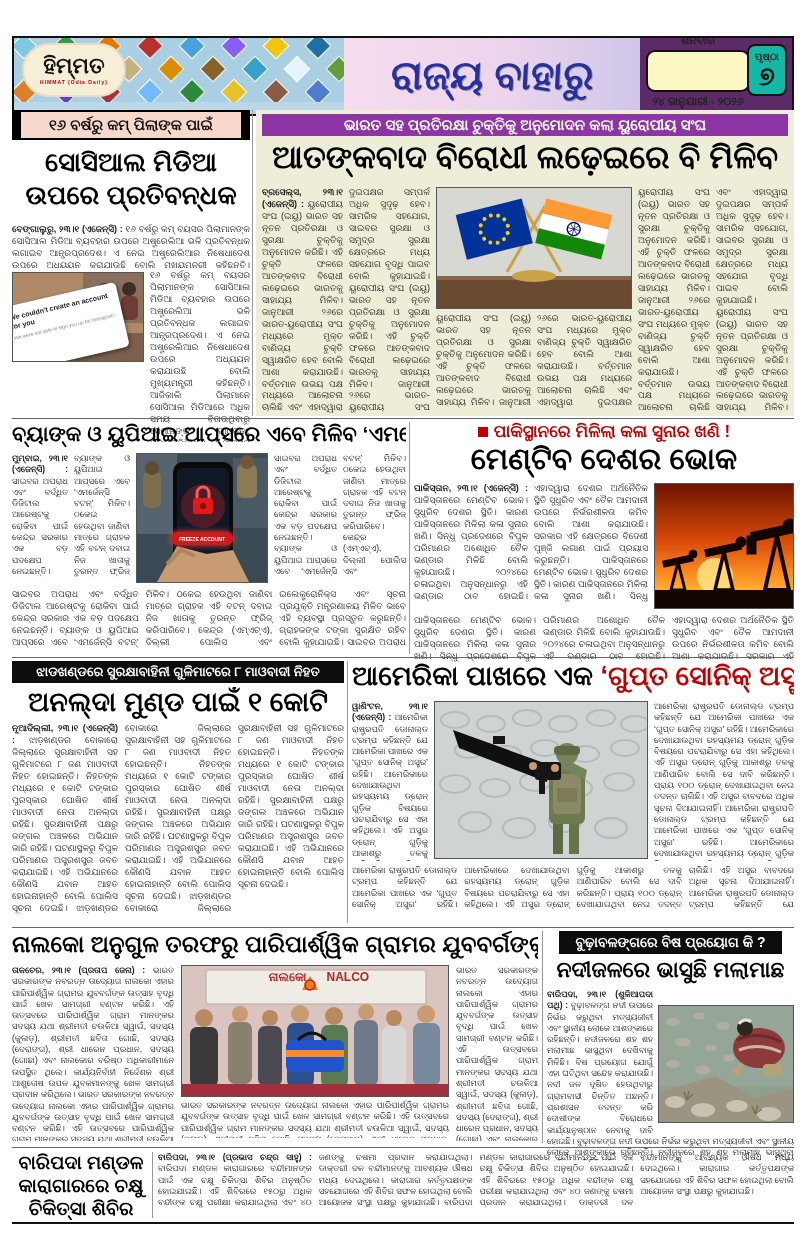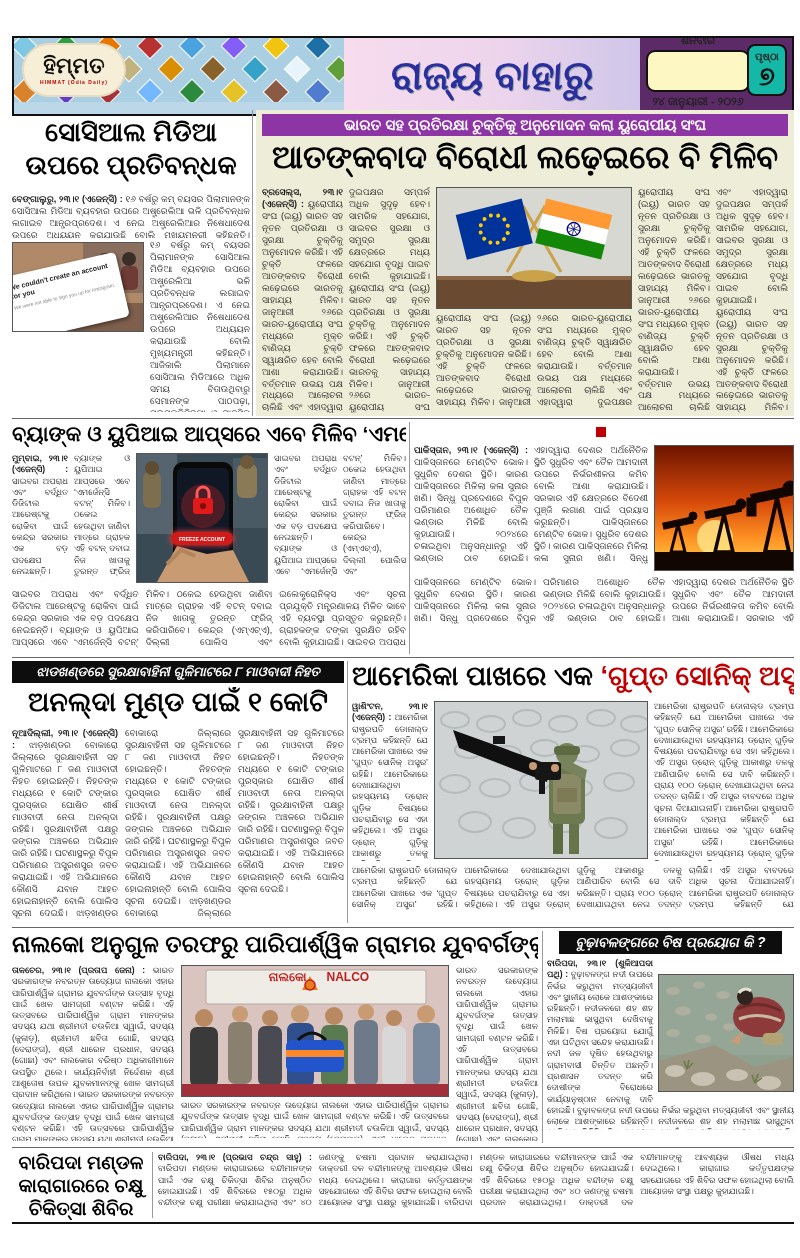--- a/index.html
+++ b/index.html
@@ -35,21 +35,21 @@
   #mh-datebox .d2 { font-size:11px; font-weight:bold; color:#222; margin-top:0; }
   #mh-pagebox { position:absolute; right:5px; top:6px; width:40px; height:52px; background:#14b8a6; border:2px solid #111;
                 border-radius:8px; display:flex; flex-direction:column; align-items:center; justify-content:center; }
   #mh-pagebox .pl { font-size:10px; font-weight:bold; color:#222; }
   #mh-pagebox .pn { font-size:26px; font-weight:bold; color:#111; line-height:1; }
 
   
   .kicker-pink { border:2px solid #000; border-left-width:9px; border-right-width:9px; background:#f8d8ca;
                  font-weight:bold; font-size:15px; text-align:center; padding:4px 2px; color:#111; overflow:hidden; white-space:nowrap; }
   .kicker-purple { background:#8d35a5; color:#fff; font-weight:bold; font-size:15px; text-align:center; padding:2px 4px; overflow:hidden; white-space:nowrap;}
-  .kicker-black { background:#0d0d0d; color:#fff; font-weight:bold; font-size:13px; text-align:center; padding:3px 4px; overflow:hidden; white-space:nowrap;font-style:italic;}
+  .kicker-black { background:#0d0d0d; color:#fff; font-weight:bold; font-size:13px; text-align:center; padding:3px 4px; overflow:hidden; white-space:nowrap;}
   .kicker-red { color:#c00000; font-weight:bold; font-size:17px; text-align:center; overflow:hidden; white-space:nowrap;}
   .sq { display:inline-block; width:10px; height:10px; background:#c00000; margin-right:6px; }
 
   .phone-card { position:absolute; left:-14px; top:22px; width:125px; height:66px; background:#fff; border-radius:5px;
                 transform:rotate(-13deg); box-shadow:1px 2px 4px rgba(0,0,0,.45); padding:8px 6px 4px 14px; }
   .phone-card .t1 { font-size:7px; font-weight:bold; color:#222; line-height:1.25; }
   .phone-card .t2 { font-size:5px; color:#8a8a8a; margin-top:3px; line-height:1.3; }
   .freeze-pill { position:absolute; left:34px; top:78px; width:62px; height:13px; background:#d11a1a; border-radius:7px;
                  color:#fff; font-size:5px; font-weight:bold; display:flex; align-items:center; justify-content:center; box-shadow:0 0 6px #ff4444; }
   .nalco-banner-text { position:absolute; left:0; top:4px; width:100%; text-align:center; font-size:12px; font-weight:bold; color:#c02020;padding-left:8px; }
@@ -104,20 +104,21 @@
         <span class="d2">୨୪ ଜାନୁୟାରୀ - ୨୦୨୬</span>
       </div>
       <div id="mh-pagebox">
         <span class="pl">ପୃଷ୍ଠା</span>
         <span class="pn">୭</span>
       </div>
     </div>
   </div>
 
   <div class="abs" style="left:12px; top:110px; width:238px; height:305px;">
+    <div class="kicker-pink">୧୬ ବର୍ଷରୁ କମ୍ ପିଲାଙ୍କ ପାଇଁ</div>
     <div class="hl" style="font-size:26px; line-height:1.25; margin-top:6px; height:70px;">ସୋସିଆଲ ମିଡିଆ ଉପରେ ପ୍ରତିବନ୍ଧକ ଲଗାଇବ ଆନ୍ଧ୍ର !</div>
     <div class="body-txt" style="margin-top:8px; height:44px;">
       <b>ବେଙ୍ଗାଲୁରୁ, ୨୩।୧ (ଏଜେନ୍ସି) :</b> <span>୧୬ ବର୍ଷରୁ କମ୍ ବୟସର ପିଲାମାନଙ୍କ ସୋସିଆଲ ମିଡିଆ ବ୍ୟବହାର ଉପରେ ଅଷ୍ଟ୍ରେଲିଆ ଭଳି ପ୍ରତିବନ୍ଧକ ଲଗାଇବ ଆନ୍ଧ୍ରପ୍ରଦେଶ। ଏ ନେଇ ଅଷ୍ଟ୍ରେଲିଆର ନିଷେଧାଦେଶ ଉପରେ ଅଧ୍ୟୟନ କରାଯାଉଛି ବୋଲି ମୁଖ୍ୟମନ୍ତ୍ରୀ କହିଛନ୍ତି। ଆଜିକାଲି ପିଲାମାନେ ସୋସିଆଲ ମିଡିଆରେ ଅଧିକ ସମୟ ବିତାଉଥିବାରୁ ସେମାନଙ୍କ ପାଠପଢ଼ା, ପ୍ରଯୁକ୍ତିବିଦ୍ୟା ଓ ମାନସିକ ସ୍ୱାସ୍ଥ୍ୟ ଉପରେ ପ୍ରଭାବ ପଡ଼ୁଛି। ଦୁନିଆରେ ବିଭିନ୍ନ ଦେଶ ଏଭଳି ପ୍ରତିବନ୍ଧକ ଲଗାଇବାକୁ ଚିନ୍ତା କରୁଛନ୍ତି। ଏହି ପ୍ରସ୍ତାବ ଉପରେ ସରକାର ଶୀଘ୍ର ନିଷ୍ପତ୍ତି ନେବେ ବୋଲି ସୂଚନା ମିଳିଛି।</span>
     </div>
     <div style="margin-top:2px; height:172px; overflow:hidden;">
       <div class="imgbox" style="float:left; width:132px; height:90px; margin:2px 6px 2px 0;">
         <svg width="132" height="90" viewBox="0 0 132 90">
           <rect width="132" height="90" fill="#b08a68"></rect>
           <rect x="70" y="0" width="62" height="50" fill="#8a6f5e"></rect>
           <circle cx="92" cy="18" r="8" fill="#4a3a30"></circle>
@@ -227,21 +228,22 @@
       </div>
     </div>
     <div class="body-txt cols3" style="margin-top:4px; height:60px;">
       <span>ସାଇବର ଅପରାଧ ଏବଂ ବର୍ଦ୍ଧିତ ଡିଜିଟାଲ ଆରେଷ୍ଟକୁ ରୋକିବା ପାଇଁ କେନ୍ଦ୍ର ସରକାର ଏକ ବଡ଼ ପଦକ୍ଷେପ ନେଇଛନ୍ତି। ବ୍ୟାଙ୍କ ଓ ୟୁପିଆଇ ଆପ୍ସରେ ଏବେ ‘ଏମର୍ଜେନ୍ସି ବଟନ୍’ ମିଳିବ। ଠକେଇ ହେଉଥିବା ଜାଣିବା ମାତ୍ରେ ଗ୍ରାହକ ଏହି ବଟନ୍ ଦବାଇ ନିଜ ଖାତାକୁ ତୁରନ୍ତ ଫ୍ରିଜ୍ କରିପାରିବେ। କେନ୍ଦ୍ର (ଏମ୍‌ଏଚ୍‌ଏ), ଦିଲ୍ଲୀ ପୋଲିସ ଏବଂ ଇଲେକ୍ଟ୍ରୋନିକ୍ସ ଏବଂ ସୂଚନା ପ୍ରଯୁକ୍ତି ମନ୍ତ୍ରଣାଳୟ ମିଳିତ ଭାବେ ଏହି ବ୍ୟବସ୍ଥା ପ୍ରସ୍ତୁତ କରୁଛନ୍ତି। ଗ୍ରାହକଙ୍କ ଟଙ୍କା ସୁରକ୍ଷିତ ରହିବ ବୋଲି କୁହାଯାଇଛି।</span> <span>ସାଇବର ଅପରାଧ ଏବଂ ବର୍ଦ୍ଧିତ ଡିଜିଟାଲ ଆରେଷ୍ଟକୁ ରୋକିବା ପାଇଁ କେନ୍ଦ୍ର ସରକାର ଏକ ବଡ଼ ପଦକ୍ଷେପ ନେଇଛନ୍ତି। ବ୍ୟାଙ୍କ ଓ ୟୁପିଆଇ ଆପ୍ସରେ ଏବେ ‘ଏମର୍ଜେନ୍ସି ବଟନ୍’ ମିଳିବ। ଠକେଇ ହେଉଥିବା ଜାଣିବା ମାତ୍ରେ ଗ୍ରାହକ ଏହି ବଟନ୍ ଦବାଇ ନିଜ ଖାତାକୁ ତୁରନ୍ତ ଫ୍ରିଜ୍ କରିପାରିବେ। କେନ୍ଦ୍ର (ଏମ୍‌ଏଚ୍‌ଏ), ଦିଲ୍ଲୀ ପୋଲିସ ଏବଂ ଇଲେକ୍ଟ୍ରୋନିକ୍ସ ଏବଂ ସୂଚନା ପ୍ରଯୁକ୍ତି ମନ୍ତ୍ରଣାଳୟ ମିଳିତ ଭାବେ ଏହି ବ୍ୟବସ୍ଥା ପ୍ରସ୍ତୁତ କରୁଛନ୍ତି। ଗ୍ରାହକଙ୍କ ଟଙ୍କା ସୁରକ୍ଷିତ ରହିବ ବୋଲି କୁହାଯାଇଛି।</span>
     </div>
   </div>
 
   <div class="vline abs" style="left:409px; top:422px; height:232px;"></div>
 
   <div class="abs" style="left:414px; top:422px; width:380px; height:232px;">
-    <div class="kicker-red"><span class="sq"></span></div>
+    <div class="kicker-red"><span class="sq"></span><span>ପାକିସ୍ଥାନରେ ମିଳିଲା କଳା ସୁନାର ଖଣି !</span></div>
+    <div class="hl" style="font-size:30px; height:38px;">ମେଣ୍ଟିବ ଦେଶର ଭୋକ</div>
     <div style="display:flex; gap:6px; margin-top:3px; height:128px; overflow:hidden;">
       <div class="body-txt cols2" style="flex:1; height:128px;">
         <b>ପାକିସ୍ତାନ, ୨୩।୧ (ଏଜେନ୍ସି) :</b> <span>ପାକିସ୍ତାନରେ ମେଣ୍ଟିବ ଭୋକ। ସୁଧୁରିବ ଦେଶର ସ୍ଥିତି। କାରଣ ପାକିସ୍ତାନରେ ମିଳିଲା କଳା ସୁନାର ଖଣି। ସିନ୍ଧୁ ପ୍ରଦେଶରେ ବିପୁଳ ପରିମାଣର ଅଶୋଧିତ ତୈଳ ଭଣ୍ଡାର ମିଳିଛି ବୋଲି କୁହାଯାଉଛି। ୨୦୨୪ରେ ଚଳାଇଥିବା ଅନୁସନ୍ଧାନରୁ ଏହି ଭଣ୍ଡାର ଠାବ ହୋଇଛି। ଏହାଦ୍ୱାରା ଦେଶର ଅର୍ଥନୈତିକ ସ୍ଥିତି ସୁଧୁରିବ ଏବଂ ତୈଳ ଆମଦାନୀ ଉପରେ ନିର୍ଭରଶୀଳତା କମିବ ବୋଲି ଆଶା କରାଯାଉଛି। ସରକାର ଏହି କ୍ଷେତ୍ରରେ ବିଦେଶୀ ପୁଞ୍ଜି ଲଗାଣ ପାଇଁ ପ୍ରୟାସ କରୁଛନ୍ତି।</span> <span>ପାକିସ୍ତାନରେ ମେଣ୍ଟିବ ଭୋକ। ସୁଧୁରିବ ଦେଶର ସ୍ଥିତି। କାରଣ ପାକିସ୍ତାନରେ ମିଳିଲା କଳା ସୁନାର ଖଣି। ସିନ୍ଧୁ ପ୍ରଦେଶରେ ବିପୁଳ ପରିମାଣର ଅଶୋଧିତ ତୈଳ ଭଣ୍ଡାର ମିଳିଛି ବୋଲି କୁହାଯାଉଛି। ୨୦୨୪ରେ ଚଳାଇଥିବା ଅନୁସନ୍ଧାନରୁ ଏହି ଭଣ୍ଡାର ଠାବ ହୋଇଛି। ଏହାଦ୍ୱାରା ଦେଶର ଅର୍ଥନୈତିକ ସ୍ଥିତି ସୁଧୁରିବ ଏବଂ ତୈଳ ଆମଦାନୀ ଉପରେ ନିର୍ଭରଶୀଳତା କମିବ ବୋଲି ଆଶା କରାଯାଉଛି। ସରକାର ଏହି କ୍ଷେତ୍ରରେ ବିଦେଶୀ ପୁଞ୍ଜି ଲଗାଣ ପାଇଁ ପ୍ରୟାସ କରୁଛନ୍ତି।</span>
       </div>
       <div class="imgbox" style="width:140px; height:126px;">
         <svg width="138" height="124" viewBox="0 0 138 124">
           <defs>
             <linearGradient id="sky" x1="0" y1="0" x2="0" y2="1">
               <stop offset="0" stop-color="#6e1500"></stop>
                 <stop offset="0.45" stop-color="#d6490a"></stop>
@@ -270,21 +272,21 @@
     <div class="body-txt cols3" style="margin-top:4px; height:52px;">
       <span>ପାକିସ୍ତାନରେ ମେଣ୍ଟିବ ଭୋକ। ସୁଧୁରିବ ଦେଶର ସ୍ଥିତି। କାରଣ ପାକିସ୍ତାନରେ ମିଳିଲା କଳା ସୁନାର ଖଣି। ସିନ୍ଧୁ ପ୍ରଦେଶରେ ବିପୁଳ ପରିମାଣର ଅଶୋଧିତ ତୈଳ ଭଣ୍ଡାର ମିଳିଛି ବୋଲି କୁହାଯାଉଛି। ୨୦୨୪ରେ ଚଳାଇଥିବା ଅନୁସନ୍ଧାନରୁ ଏହି ଭଣ୍ଡାର ଠାବ ହୋଇଛି। ଏହାଦ୍ୱାରା ଦେଶର ଅର୍ଥନୈତିକ ସ୍ଥିତି ସୁଧୁରିବ ଏବଂ ତୈଳ ଆମଦାନୀ ଉପରେ ନିର୍ଭରଶୀଳତା କମିବ ବୋଲି ଆଶା କରାଯାଉଛି। ସରକାର ଏହି କ୍ଷେତ୍ରରେ ବିଦେଶୀ ପୁଞ୍ଜି ଲଗାଣ ପାଇଁ ପ୍ରୟାସ କରୁଛନ୍ତି।</span> 
     </div>
   </div>
 
   <div class="hline abs" style="left:12px; top:657px; width:782px;"></div>
 
   <div class="abs" style="left:12px; top:661px; width:332px; height:262px;">
     <div class="kicker-black">ଝାଡଖଣ୍ଡରେ ସୁରକ୍ଷାବାହିନୀ ଗୁଳିମାଟରେ ୮ ମାଓବାଦୀ ନିହତ</div>
     <div class="hl" style="font-size:27px; height:36px; margin-top:4px;">ଅନଲ୍‌ଦା ମୁଣ୍ଡ ପାଇଁ ୧ କୋଟି ପୁରସ୍କାର</div>
-    <div class="body-txt cols3" style="margin-top:5px; height:210px;">
+    <div class="body-txt cols3" style="height:210px;">
       <b>ନୂଆଦିଲ୍ଲୀ, ୨୩।୧ (ଏଜେନ୍ସି) :</b> <span>ଝାଡ଼ଖଣ୍ଡର ବୋକାରୋ ଜିଲ୍ଲାରେ ସୁରକ୍ଷାବାହିନୀ ସହ ଗୁଳିମାଟରେ ୮ ଜଣ ମାଓବାଦୀ ନିହତ ହୋଇଛନ୍ତି। ନିହତଙ୍କ ମଧ୍ୟରେ ୧ କୋଟି ଟଙ୍କାର ପୁରସ୍କାର ଘୋଷିତ ଶୀର୍ଷ ମାଓବାଦୀ ନେତା ଅନଲ୍‌ଦା ରହିଛି। ସୁରକ୍ଷାବାହିନୀ ପକ୍ଷରୁ ଜଙ୍ଗଲ ଅଞ୍ଚଳରେ ଅଭିଯାନ ଜାରି ରହିଛି। ଘଟଣାସ୍ଥଳରୁ ବିପୁଳ ପରିମାଣର ଅସ୍ତ୍ରଶସ୍ତ୍ର ଜବତ କରାଯାଇଛି। ଏହି ଅଭିଯାନରେ କୌଣସି ଯବାନ ଆହତ ହୋଇନାହାନ୍ତି ବୋଲି ପୋଲିସ ସୂଚନା ଦେଇଛି।</span>
       <span>ଝାଡ଼ଖଣ୍ଡର ବୋକାରୋ ଜିଲ୍ଲାରେ ସୁରକ୍ଷାବାହିନୀ ସହ ଗୁଳିମାଟରେ ୮ ଜଣ ମାଓବାଦୀ ନିହତ ହୋଇଛନ୍ତି। ନିହତଙ୍କ ମଧ୍ୟରେ ୧ କୋଟି ଟଙ୍କାର ପୁରସ୍କାର ଘୋଷିତ ଶୀର୍ଷ ମାଓବାଦୀ ନେତା ଅନଲ୍‌ଦା ରହିଛି। ସୁରକ୍ଷାବାହିନୀ ପକ୍ଷରୁ ଜଙ୍ଗଲ ଅଞ୍ଚଳରେ ଅଭିଯାନ ଜାରି ରହିଛି। ଘଟଣାସ୍ଥଳରୁ ବିପୁଳ ପରିମାଣର ଅସ୍ତ୍ରଶସ୍ତ୍ର ଜବତ କରାଯାଇଛି। ଏହି ଅଭିଯାନରେ କୌଣସି ଯବାନ ଆହତ ହୋଇନାହାନ୍ତି ବୋଲି ପୋଲିସ ସୂଚନା ଦେଇଛି।</span> <span>ଝାଡ଼ଖଣ୍ଡର ବୋକାରୋ ଜିଲ୍ଲାରେ ସୁରକ୍ଷାବାହିନୀ ସହ ଗୁଳିମାଟରେ ୮ ଜଣ ମାଓବାଦୀ ନିହତ ହୋଇଛନ୍ତି। ନିହତଙ୍କ ମଧ୍ୟରେ ୧ କୋଟି ଟଙ୍କାର ପୁରସ୍କାର ଘୋଷିତ ଶୀର୍ଷ ମାଓବାଦୀ ନେତା ଅନଲ୍‌ଦା ରହିଛି। ସୁରକ୍ଷାବାହିନୀ ପକ୍ଷରୁ ଜଙ୍ଗଲ ଅଞ୍ଚଳରେ ଅଭିଯାନ ଜାରି ରହିଛି। ଘଟଣାସ୍ଥଳରୁ ବିପୁଳ ପରିମାଣର ଅସ୍ତ୍ରଶସ୍ତ୍ର ଜବତ କରାଯାଇଛି। ଏହି ଅଭିଯାନରେ କୌଣସି ଯବାନ ଆହତ ହୋଇନାହାନ୍ତି ବୋଲି ପୋଲିସ ସୂଚନା ଦେଇଛି।</span>
     </div>
   </div>
 
   <div class="vline abs" style="left:347px; top:661px; height:262px;"></div>
 
   <div class="abs" style="left:352px; top:661px; width:442px; height:262px;">
     <div class="hl" style="font-size:27px; height:36px; white-space:nowrap;">
       <span>ଆମେରିକା ପାଖରେ ଏକ </span><span class="red">‘ଗୁପ୍ତ ସୋନିକ୍ ଅସ୍ତ୍ର’</span>
@@ -395,20 +397,21 @@
       <div class="body-txt" style="flex:1; height:176px; font-size:8.5px;">
         <span>ଭାରତ ସରକାରଙ୍କ ନବରତ୍ନ ଉଦ୍ୟୋଗ ନାଲକୋ ଏହାର ପାରିପାର୍ଶ୍ୱିକ ଗ୍ରାମର ଯୁବବର୍ଗଙ୍କ ଉତ୍ସାହ ବୃଦ୍ଧି ପାଇଁ ଖେଳ ସାମଗ୍ରୀ ବଣ୍ଟନ କରିଛି। ଏହି ଉତ୍ସବରେ ପାରିପାର୍ଶ୍ୱିକ ଗ୍ରାମ ମାନଙ୍କର ସଦସ୍ୟ ଯଥା ଶ୍ରୀମତୀ ଚଉଳିଆ ସ୍ୱାଇଁ, ସଦସ୍ୟ (କୁଳାଡ଼), ଶ୍ରୀମତୀ ଛବିତା ଗୋଛି, ସଦସ୍ୟ (ଦେରାଙ୍ଗ), ଶ୍ରୀ ଧାରେନ ପ୍ରଧାନ, ସଦସ୍ୟ (ଗୋଛା) ଏବଂ ନାଲକୋର ବରିଷ୍ଠ ଅଧିକାରୀମାନେ ଉପସ୍ଥିତ ଥିଲେ। କାର୍ଯ୍ୟନିର୍ବାହୀ ନିର୍ଦ୍ଦେଶକ ଶ୍ରୀ ଆଶୁତୋଷ ଉପଳ ଯୁବକମାନଙ୍କୁ ଖେଳ ସାମଗ୍ରୀ ପ୍ରଦାନ କରିଥିଲେ।</span> 
       </div>
     </div>
   </div>
 
   <div class="vline abs" style="left:542px; top:931px; height:212px;"></div>
 
   <div class="abs" style="left:547px; top:931px; width:247px; height:212px;">
     <div class="kicker-black" style="margin:0 12px; font-size:14px;">ବୁଢ଼ାବଳଙ୍ଗରେ ବିଷ ପ୍ରୟୋଗ କି ?</div>
+    <div class="hl" style="font-size:22px; height:28px; margin-top:3px; white-space:nowrap;">ନଦୀଜଳରେ ଭାସୁଛି ମଲାମାଛ</div>
     <div class="body-txt" style="margin-top:4px; height:172px; font-size:8.5px;">
       <div class="imgbox" style="float:right; width:136px; height:118px; margin:16px 0 2px 5px;">
         <svg width="134" height="116" viewBox="0 0 134 116">
           <rect width="134" height="116" fill="#8fa08f"></rect>
           <rect x="0" y="0" width="134" height="80" fill="#96a696"></rect>
           <g fill="#b9b3a4" opacity="0.7">
             <ellipse cx="14" cy="16" rx="7" ry="4"></ellipse>
               <ellipse cx="40" cy="10" rx="6" ry="3.5"></ellipse>
               <ellipse cx="64" cy="20" rx="7" ry="4"></ellipse>
             <ellipse cx="24" cy="36" rx="8" ry="4.5"></ellipse>

